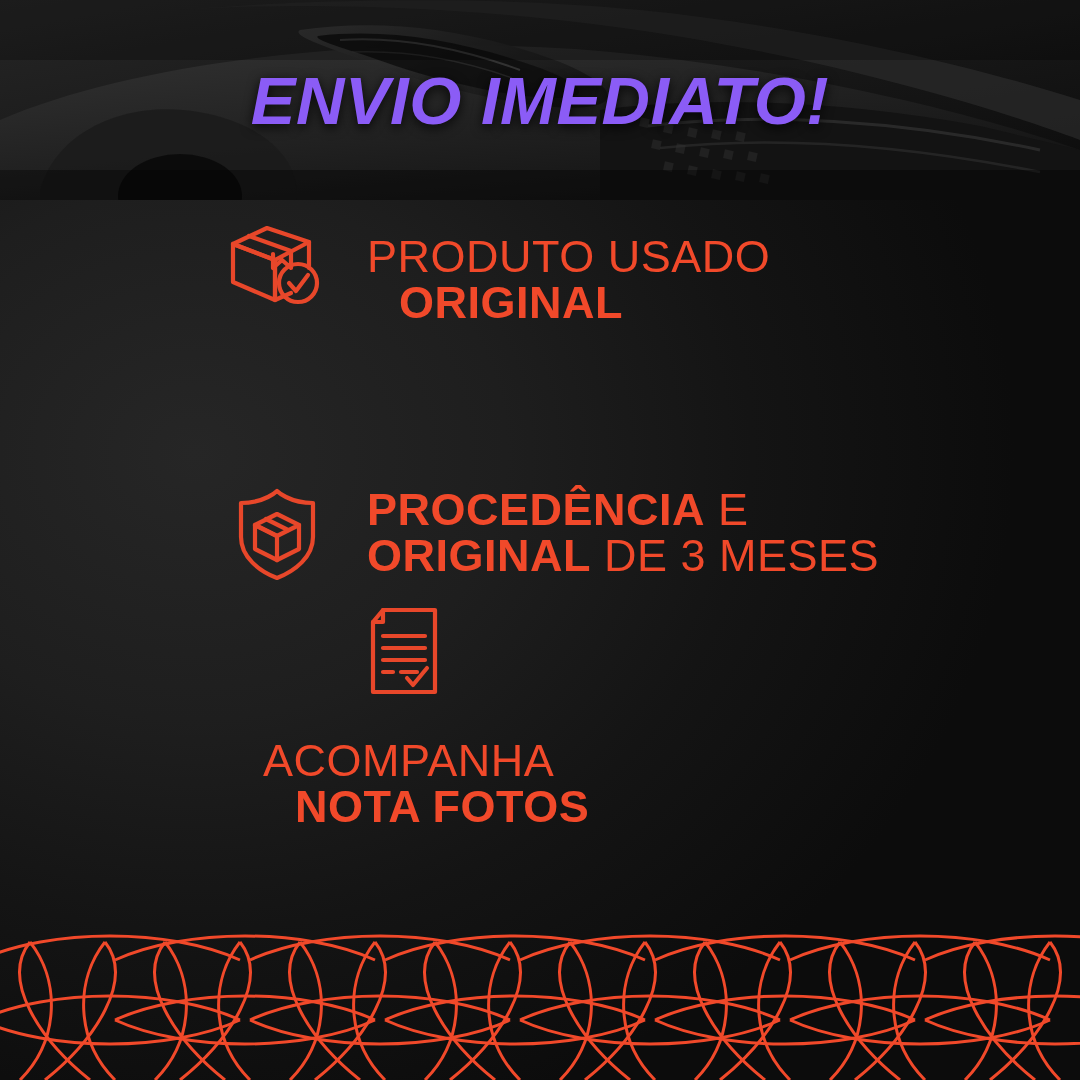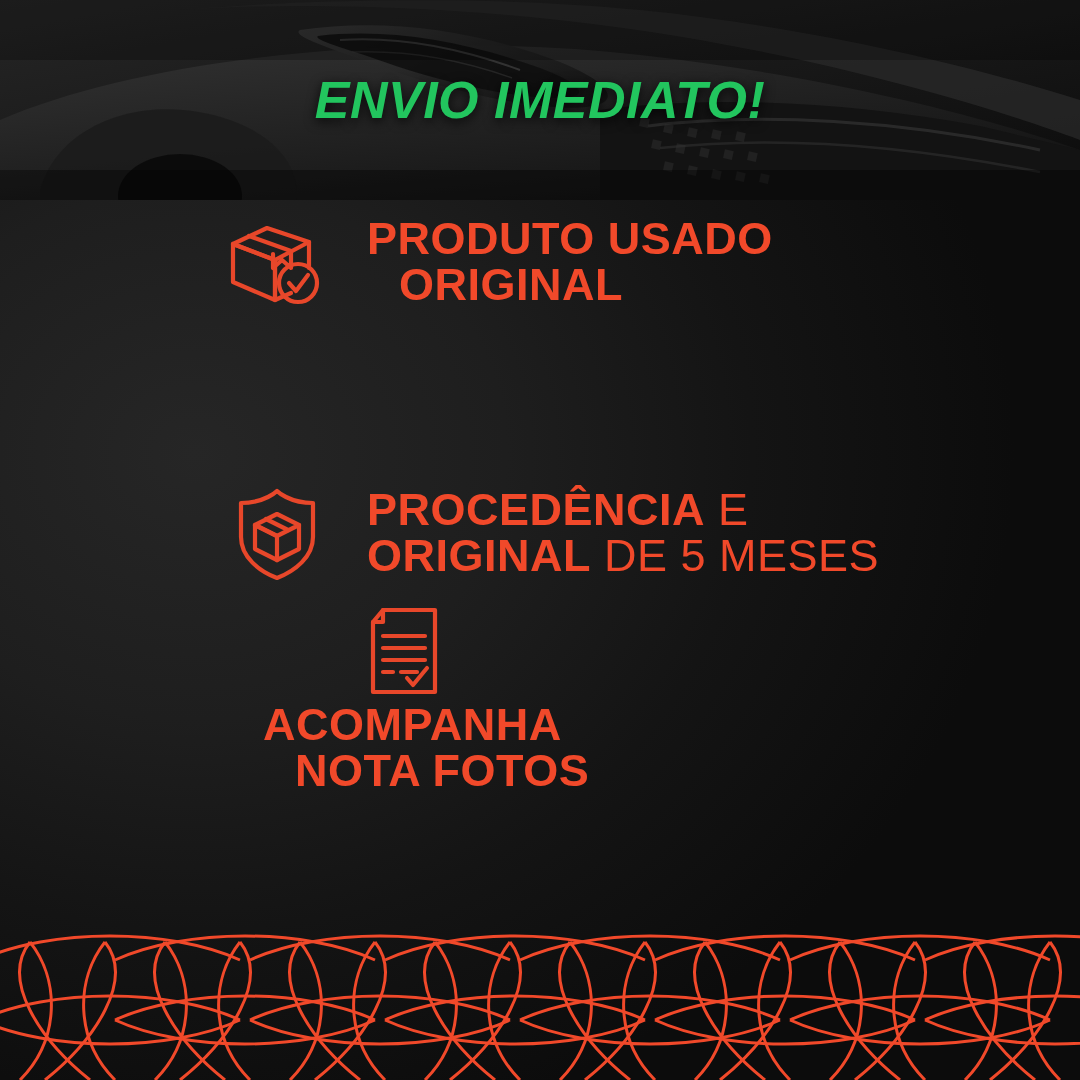--- a/index.html
+++ b/index.html
@@ -20,22 +20,22 @@
 
   
   #hero {
     position:absolute; left:0; top:0; width:1080px; height:200px;
     overflow:hidden; background:#0a0a0a;
   }
   #hero svg { position:absolute; left:0; top:0; }
   #hero-title {
     position:absolute; left:0; top:0; width:1080px; height:200px;
     display:flex; align-items:center; justify-content:center;
-    color:#22c55e;
-    font-size:52px;
+    color:#8b5cf6;
+    font-size:67px;
     font-weight:bold;
     font-style:italic;
     letter-spacing:0.5px;
     text-shadow:0 3px 12px rgba(0,0,0,.85);
     white-space:nowrap;
   }
 
   
   #features {
     position:absolute; left:0; top:200px; width:1080px; height:730px;
@@ -55,21 +55,21 @@
   .feature-text {
     margin-left:38px;
     line-height:1.02;
     white-space:nowrap;
   }
   .line {
     color:#f1492a;
     font-size:45px;
     letter-spacing:0.5px;
   }
-  .line.lite { font-weight:700; }
+  .line.lite { font-weight:400;margin-top:36px; }
   .line.bold { font-weight:bold;margin-left:32px; }
   .line .bold-part { font-weight:bold; }
   .line .lite-part { font-weight:400; }
   .r0 { top:2px; }
   .r1 { top:132px; }
   .r2 { top:273px; }
   .r3 { top:398px;flex-direction:column; }
   .r4 { top:528px; }
 
   
@@ -170,21 +170,21 @@
         <svg width="104" height="104" viewBox="0 0 104 104" fill="none" stroke="#e8472a" stroke-width="4.2" stroke-linecap="round" stroke-linejoin="round">
           <path d="M52 10 C52 10 40 22 16 22 L16 56 C16 76 34 90 52 97 C70 90 88 76 88 56 L88 22 C64 22 52 10 52 10 Z"></path>
           <path d="M30 44 L52 33 L74 44 L52 55 Z"></path>
           <path d="M30 44 L30 68 L52 79 L52 55 Z"></path>
           <path d="M74 44 L74 68 L52 79"></path>
           <path d="M41 38 L63 49"></path>
         </svg>
       </div>
       <div class="feature-text">
         <div class="line"><span class="bold-part">PROCEDÊNCIA</span><span class="lite-part"> E</span></div>
-        <div class="line"><span class="bold-part">ORIGINAL</span><span class="lite-part"> DE 5 MESES</span></div>
+        <div class="line"><span class="bold-part">ORIGINAL</span><span class="lite-part"> DE 3 MESES</span></div>
       </div>
     </div>
 
     <div class="feature r3">
       <div class="feature-icon">
         <svg width="104" height="104" viewBox="0 0 104 104" fill="none" stroke="#e8472a" stroke-width="4.2" stroke-linecap="round" stroke-linejoin="round">
           <path d="M28 12 L80 12 L80 94 L18 94 L18 24 Z"></path>
           <path d="M28 12 L28 24 L18 24"></path>
           <path d="M28 38 L70 38"></path>
           <path d="M28 50 L70 50"></path>

